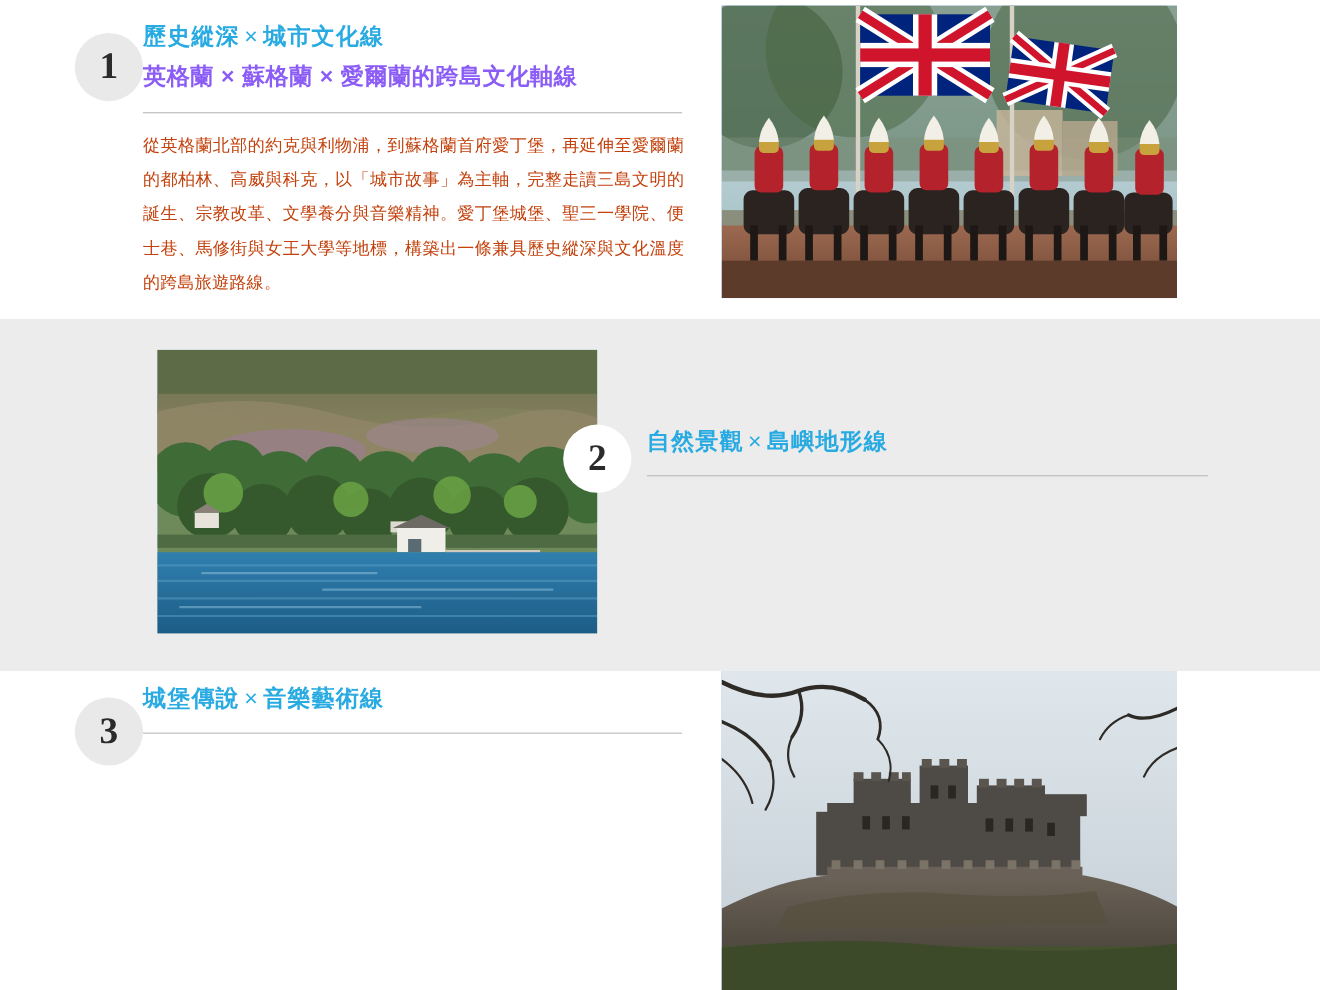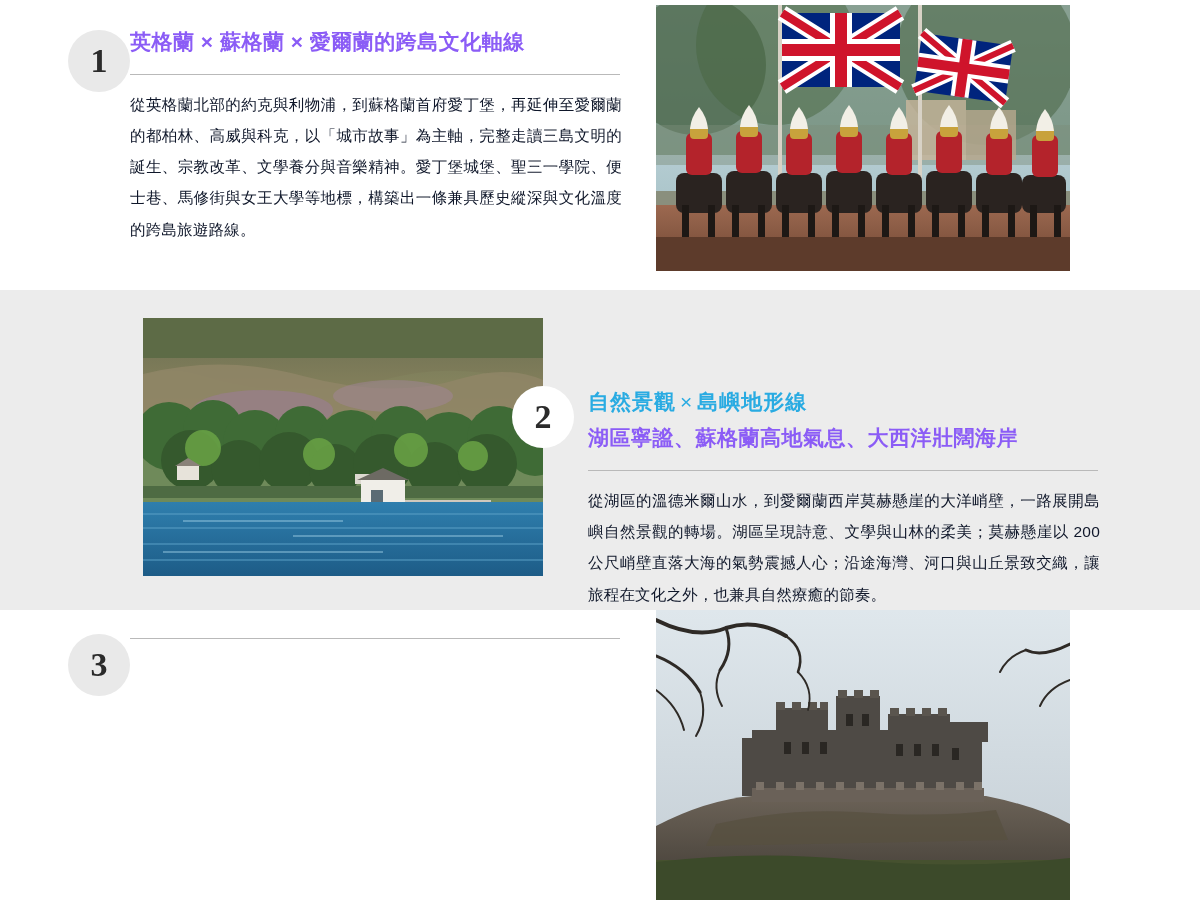--- a/index.html
+++ b/index.html
@@ -72,21 +72,21 @@
   }
   .rule {
     border: none;
     border-top: 1px solid #b9b9b9;
     margin: 16px 0 0 0;
     width: 490px;
   }
   .body {
     font-size: 15.5px;
     line-height: 2.02;
-    color: #0f172a;
+    color: #c2410c;
     margin-top: 14px;
     width: 492px;
     text-align: justify;
     letter-spacing: .2px;
   }
 
   
   .photo {
     position: relative;
     overflow: hidden;
@@ -111,20 +111,23 @@
   .s3 .photo { margin: 0 0 0 26px; width: 414px; height: 290px; }
 </style>
 </head>
 <body>
 
 <div class="section s1">
   <div class="badge">1</div>
   <div class="textcol">
     <div class="head-row">
       <div class="heads">
+        <div class="kicker">
+          <span>歷史縱深</span><span class="x">×</span><span>城市文化線</span>
+        </div>
         <div class="subhead">英格蘭 × 蘇格蘭 × 愛爾蘭的跨島文化軸線</div>
       </div>
     </div>
     <hr class="rule">
     <p class="body">從英格蘭北部的約克與利物浦，到蘇格蘭首府愛丁堡，再延伸至愛爾蘭的都柏林、高威與科克，以「城市故事」為主軸，完整走讀三島文明的誕生、宗教改革、文學養分與音樂精神。愛丁堡城堡、聖三一學院、便士巷、馬修街與女王大學等地標，構築出一條兼具歷史縱深與文化溫度的跨島旅遊路線。</p>
   </div>
 
   <div class="photo">
     <svg width="414" height="266" viewBox="0 0 414 266" xmlns="http://www.w3.org/2000/svg" role="img">
       <defs>
@@ -345,29 +348,30 @@
       </g>
     </svg>
   </div>
 
   <div class="badge on-grey">2</div>
 
   <div class="textcol">
     <div class="kicker">
       <span>自然景觀</span><span class="x">×</span><span>島嶼地形線</span>
     </div>
-    <div class="subhead">湖區寧謐、蘇格蘭高地氣息、大西洋壯闊海岸</div>
     <hr class="rule">
-    <p class="body">從湖區的溫德米爾山水，到愛爾蘭西岸莫赫懸崖的大洋峭壁，一路展開島嶼自然景觀的轉場。湖區呈現詩意、文學與山林的柔美；莫赫懸崖以 200 公尺峭壁直落大海的氣勢震撼人心；沿途海灣、河口與山丘景致交織，讓旅程在文化之外，也兼具自然療癒的節奏。</p>
   </div>
 </div>
 
 <div class="section s3">
   <div class="badge">3</div>
   <div class="textcol">
+    <div class="kicker">
+      <span>城堡傳說</span><span class="x">×</span><span>音樂藝術線</span>
+    </div>
     <hr class="rule">
   </div>
 
   <div class="photo">
     <svg width="414" height="290" viewBox="0 0 414 290" xmlns="http://www.w3.org/2000/svg" role="img">
       <defs>
         <linearGradient id="sky3" x1="0" y1="0" x2="0" y2="1">
           <stop offset="0%" stop-color="#dfe7ec"></stop>
             <stop offset="100%" stop-color="#c3cdd4"></stop>
         </linearGradient>

